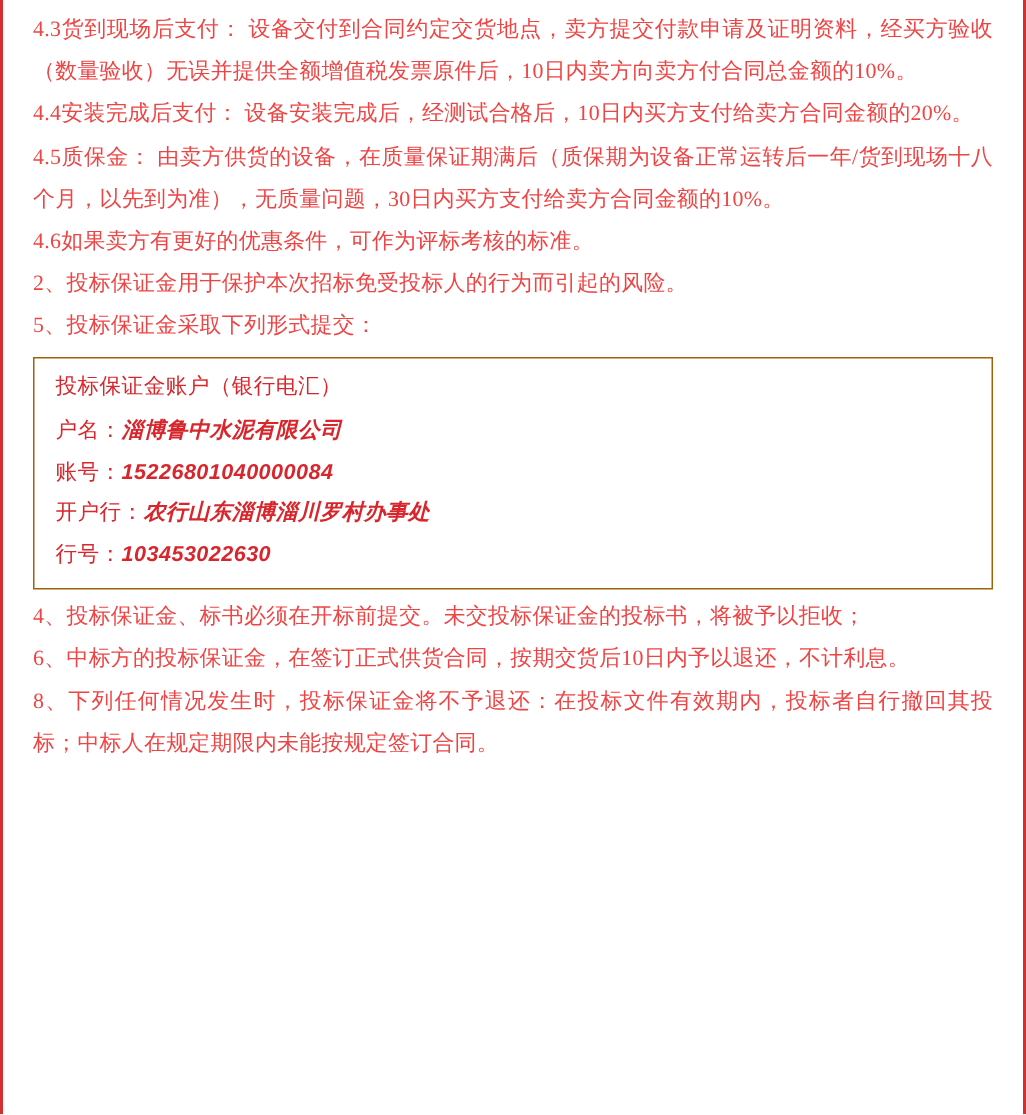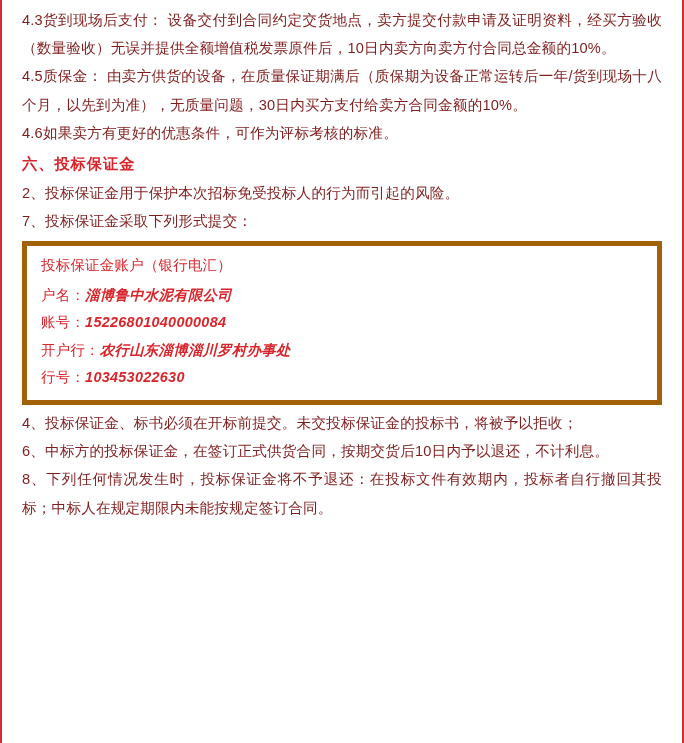--- a/index.html
+++ b/index.html
@@ -32,41 +32,42 @@
   .page::after  { right: 0; }
 
   .content {
     position: relative;
     padding: 6px 22px 0 22px;
     box-sizing: border-box;
     height: 100%;
   }
   p.block {
     margin: 0 0 0 0;
-    color: #7f1d1d;
+    color: #ef4444;
     font-size: 14.6px;
     line-height: 28.2px;
     letter-spacing: 0.2px;
     text-align: justify;
     text-justify: inter-ideograph;
+    font-family: Liberation Serif, serif;
   }
   .heading {
     margin: 2px 0 0 0;
     color: #d8262c;
     font-size: 15.2px;
     font-weight: bold;
     line-height: 30px;
     letter-spacing: 1px;
   }
   .spaced {
     
     letter-spacing: 0.8px;
   }
   .bankbox {
-    border: 5px solid #a16207;
+    border: 1px solid #a16207;
     margin: 6px 0 4px 0;
     padding: 6px 0 8px 0;
     box-sizing: border-box;
   }
   .bankbox .row {
     color: #d8262c;
     font-size: 14.4px;
     line-height: 27.5px;
     padding: 0 14px;
     letter-spacing: 0.3px;
@@ -80,27 +81,27 @@
     font-style: italic;
   }
 </style>
 </head>
 <body>
 
 <div class="page">
   <div class="content">
 
     <p class="block">4.3货到现场后支付： 设备交付到合同约定交货地点，卖方提交付款申请及证明资料，经买方验收（数量验收）无误并提供全额增值税发票原件后，10日内卖方向卖方付合同总金额的10%。</p>
+    <p class="block">4.4安装完成后支付： 设备安装完成后，经测试合格后，10日内买方支付给卖方合同金额的20%。</p>
     <p class="block">4.5质保金： 由卖方供货的设备，在质量保证期满后（质保期为设备正常运转后一年/货到现场十八个月，以先到为准），无质量问题，30日内买方支付给卖方合同金额的10%。</p>
     <p class="block">4.6如果卖方有更好的优惠条件，可作为评标考核的标准。</p>
 
-    <p class="heading">六、投标保证金</p>
 
     <p class="block">2、投标保证金用于保护本次招标免受投标人的行为而引起的风险。</p>
-    <p class="block">7、投标保证金采取下列形式提交：</p>
+    <p class="block">5、投标保证金采取下列形式提交：</p>
 
     <div class="bankbox">
       <div class="row title">投标保证金账户（银行电汇）</div>
       <div class="row">
         <span>户名：</span><span class="val">淄博鲁中水泥有限公司</span>
       </div>
       <div class="row">
         <span>账号：</span><span class="val">15226801040000084</span>
       </div>
       <div class="row">

